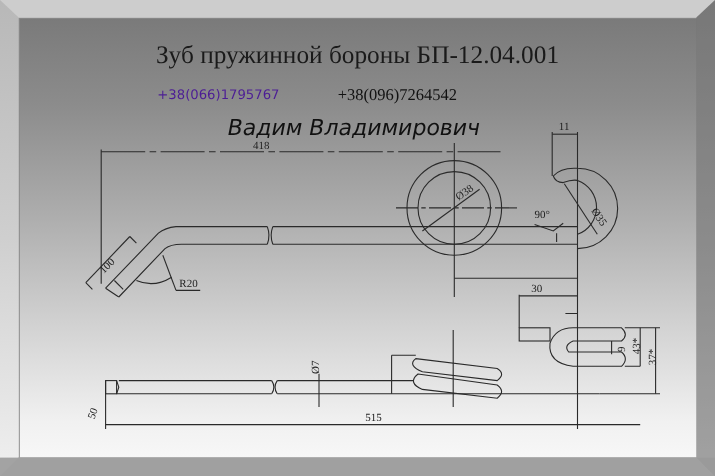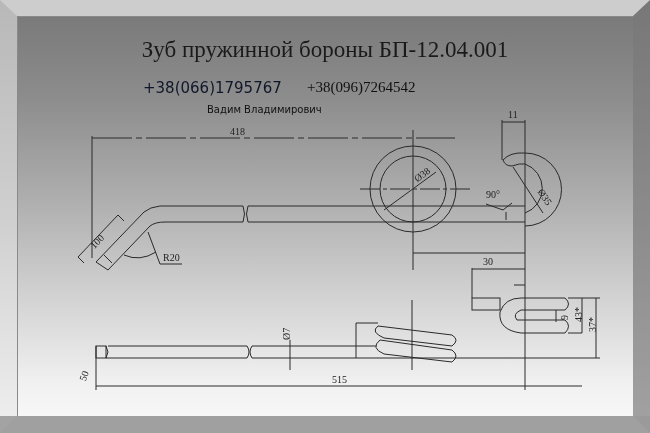--- a/index.html
+++ b/index.html
@@ -10,25 +10,25 @@
     background: linear-gradient(to bottom, #b8b8b8 0%, #cfcfcf 50%, #f0f0f0 100%); }
   .bevel-right { position: absolute; right: 0; top: 0; width: 17px; height: 433px;
     background: linear-gradient(to bottom, #6e6e6e 0%, #8c8c8c 50%, #b0b0b0 100%); }
   .bevel-bottom { position: absolute; left: 0; bottom: 0; width: 650px; height: 17px; background: #a3a3a3; }
   .inner { position: absolute; left: 17px; top: 16px; width: 617px; height: 400px;
     background: linear-gradient(to bottom, #7a7a7a 0%, #8c8c8c 20%, #adadad 45%, #d2d2d2 70%, #f1f1f1 92%, #f7f7f7 100%);
     box-shadow: inset 1px 1px 0 #8a8a8a; }
   .title { position: absolute; left: 0; width: 650px; top: 37px; text-align: center;
     font-family: "Liberation Serif", "DejaVu Serif", serif; font-size: 23px; color: #1a1a1a; }
   .phones { position: absolute; left: 143px; top: 79px; font-family: "DejaVu Sans", sans-serif;
-    font-size: 15px; color: #0f172a; white-space: pre; }
+    font-size: 12px; color: #4c1d95; white-space: pre; }
   .phone2 { position: absolute; left: 307px; top: 79px; font-family: Liberation Serif, serif;
     font-size: 15px; color: #111; }
   .contact { position: absolute; left: 207px; top: 104px; font-family: "DejaVu Sans", sans-serif;
-    font-size: 10px; color: #111; }
+    font-size: 20px; color: #111; font-style: italic; }
   svg.drawing { position: absolute; left: 0; top: 0; }
   .dim { font-family: "Liberation Serif", serif; font-size: 10px; fill: #222; }
 </style>
 </head>
 <body>
 
 <div class="frame">
   <div class="inner"></div>
   <div class="bevel-top"></div>
   <div class="bevel-left"></div>

